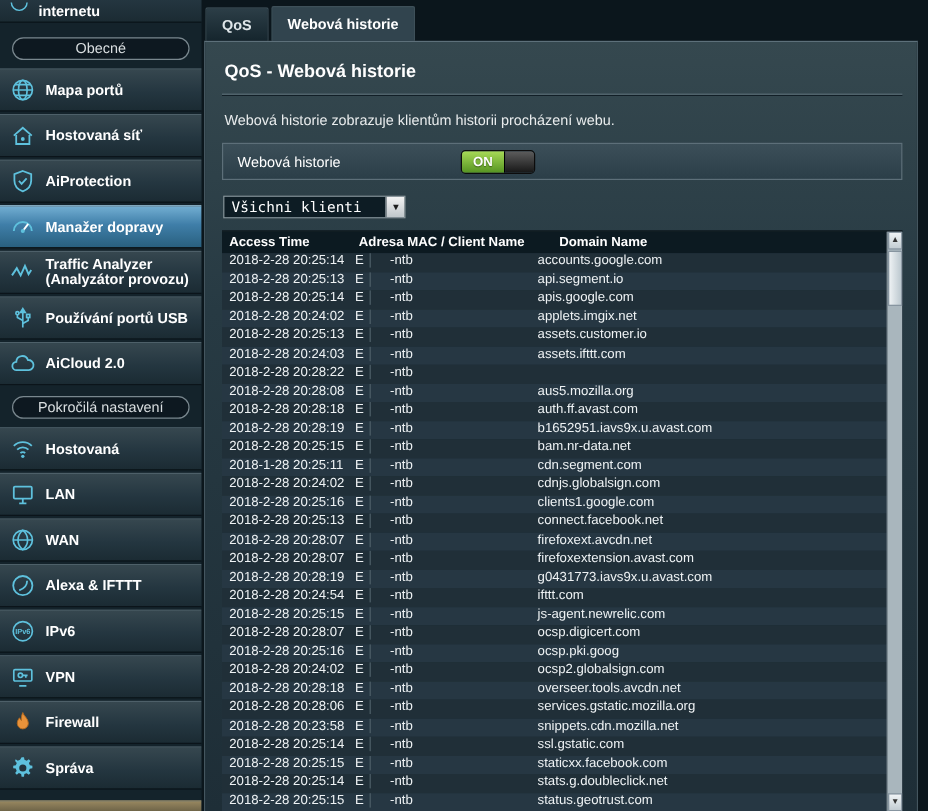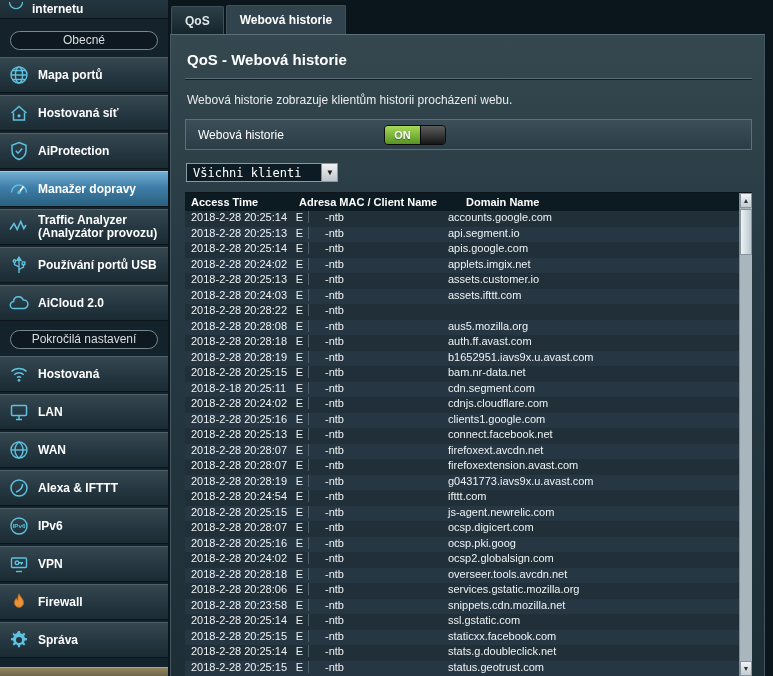--- a/index.html
+++ b/index.html
@@ -364,30 +364,30 @@
               <span class="cell-client">-ntb</span>
               <span class="cell-domain">b1652951.iavs9x.u.avast.com</span>
             </div>
             <div class="trow">
               <span class="cell-time">2018-2-28  20:25:15</span>
               <span class="cell-flag">E</span>
               <span class="cell-client">-ntb</span>
               <span class="cell-domain">bam.nr-data.net</span>
             </div>
             <div class="trow">
-              <span class="cell-time">2018-2-18  20:25:11</span>
+              <span class="cell-time">2018-1-28  20:25:11</span>
               <span class="cell-flag">E</span>
               <span class="cell-client">-ntb</span>
               <span class="cell-domain">cdn.segment.com</span>
             </div>
             <div class="trow">
               <span class="cell-time">2018-2-28  20:24:02</span>
               <span class="cell-flag">E</span>
               <span class="cell-client">-ntb</span>
-              <span class="cell-domain">cdnjs.cloudflare.com</span>
+              <span class="cell-domain">cdnjs.globalsign.com</span>
             </div>
             <div class="trow">
               <span class="cell-time">2018-2-28  20:25:16</span>
               <span class="cell-flag">E</span>
               <span class="cell-client">-ntb</span>
               <span class="cell-domain">clients1.google.com</span>
             </div>
             <div class="trow">
               <span class="cell-time">2018-2-28  20:25:13</span>
               <span class="cell-flag">E</span>

